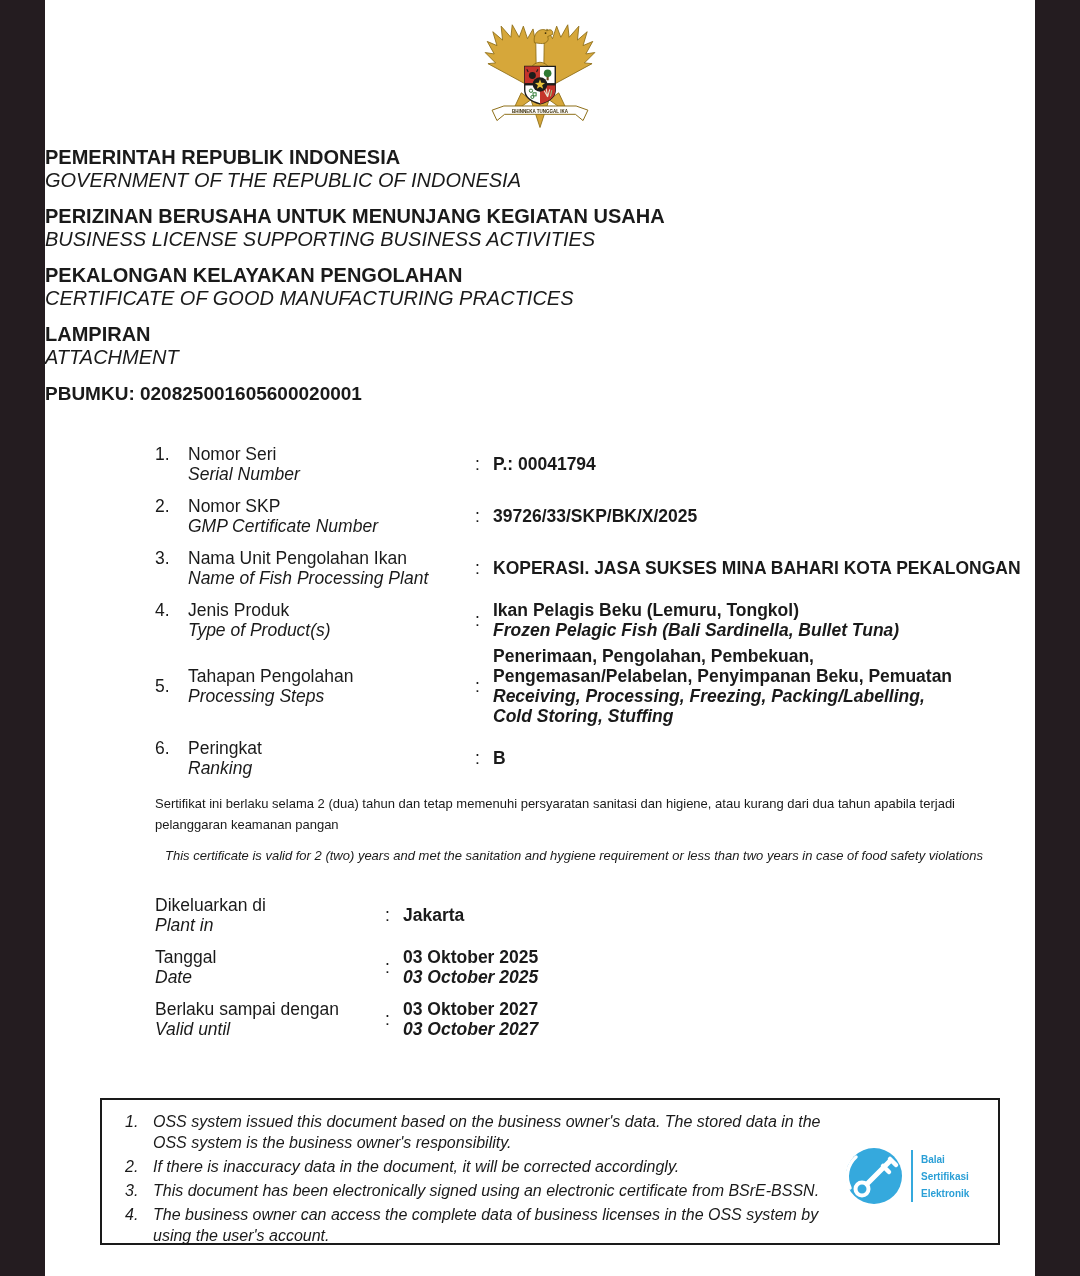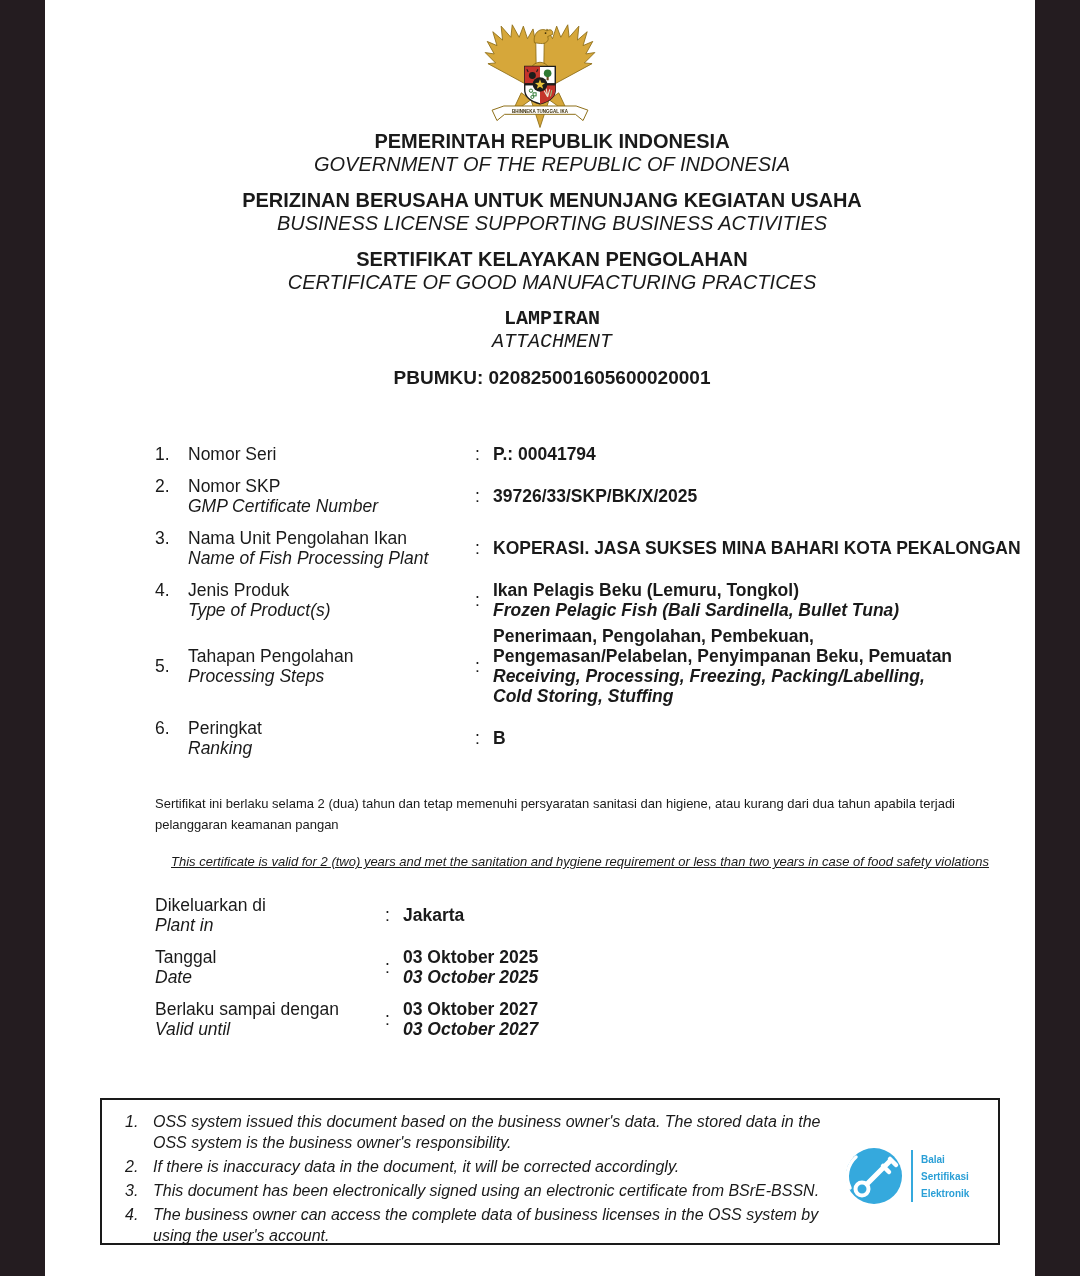--- a/index.html
+++ b/index.html
@@ -11,38 +11,38 @@
   }
   .page{
     position:relative;
     width:990px;height:1276px;
     margin:0 auto;
     background:#ffffff;
   }
   
   .emblem{position:absolute;top:22px;left:50%;transform:translateX(-50%);}
   
-  .header-block{position:absolute;top:130px;left:0;width:100%;text-align:center;padding-left:12px;}
+  .header-block{position:absolute;top:146px;left:0;width:100%;}
   .h-id{font-weight:bold;font-size:20px;line-height:23px;}
   .h-en{font-style:italic;font-size:20px;line-height:23px;}
   .h-pair{margin-bottom:13px;}
-  .h-pair.last{font-family:Liberation Mono, monospace;}
+  .h-pair.last{}
   .pbumku{font-weight:bold;font-size:19px;line-height:23px;}
   
   .fields{position:absolute;top:444px;left:110px;right:20px;font-size:17.5px;line-height:20px;}
   .frow{display:grid;grid-template-columns:33px 287px 18px auto;margin-bottom:12px;}
   .frow .no,.frow .lbl{align-self:start;}
   .frow .colon,.frow .val{align-self:center;}
   .frow.tight{margin-bottom:6px;}
   .lbl .en, .i{font-style:italic;}
   .val div{white-space:nowrap;font-weight:bold;}
   
   .validity{position:absolute;top:793px;left:110px;width:872px;font-size:13px;line-height:21px;}
   .validity .p-id{margin:0 0 9px 0;}
-  .validity .p-en{margin:16px;font-style:italic;text-decoration:underline;}
+  .validity .p-en{margin:10px;font-style:italic;}
   
   .issuance{position:absolute;top:895px;left:110px;font-size:17.5px;line-height:20px;}
   .irow{display:grid;grid-template-columns:230px 18px auto;margin-bottom:12px;}
   .irow .lbl{align-self:start;}
   .irow .colon,.irow .val{align-self:center;}
   
   .footer-box{
     position:absolute;top:1098px;left:55px;width:900px;height:147px;
     border:2px solid #1a1a1a;box-sizing:border-box;
   }
@@ -105,36 +105,37 @@
   <div class="header-block">
     <div class="h-pair">
       <div class="h-id">PEMERINTAH REPUBLIK INDONESIA</div>
       <div class="h-en">GOVERNMENT OF THE REPUBLIC OF INDONESIA</div>
     </div>
     <div class="h-pair">
       <div class="h-id">PERIZINAN BERUSAHA UNTUK MENUNJANG KEGIATAN USAHA</div>
       <div class="h-en">BUSINESS LICENSE SUPPORTING BUSINESS ACTIVITIES</div>
     </div>
     <div class="h-pair">
-      <div class="h-id">SERTIFIKAT KELAYAKAN PENGOLAHAN</div>
+      <div class="h-id">PEKALONGAN KELAYAKAN PENGOLAHAN</div>
       <div class="h-en">CERTIFICATE OF GOOD MANUFACTURING PRACTICES</div>
     </div>
     <div class="h-pair last">
       <div class="h-id">LAMPIRAN</div>
       <div class="h-en">ATTACHMENT</div>
     </div>
     <div class="pbumku">PBUMKU: 020825001605600020001</div>
   </div>
 
   <div class="fields">
 
     <div class="frow">
       <div class="no">1.</div>
       <div class="lbl">
         <div>Nomor Seri</div>
+        <div class="en">Serial Number</div>
       </div>
       <div class="colon">:</div>
       <div class="val">
         <div>P.: 00041794</div>
       </div>
     </div>
 
     <div class="frow">
       <div class="no">2.</div>
       <div class="lbl">

